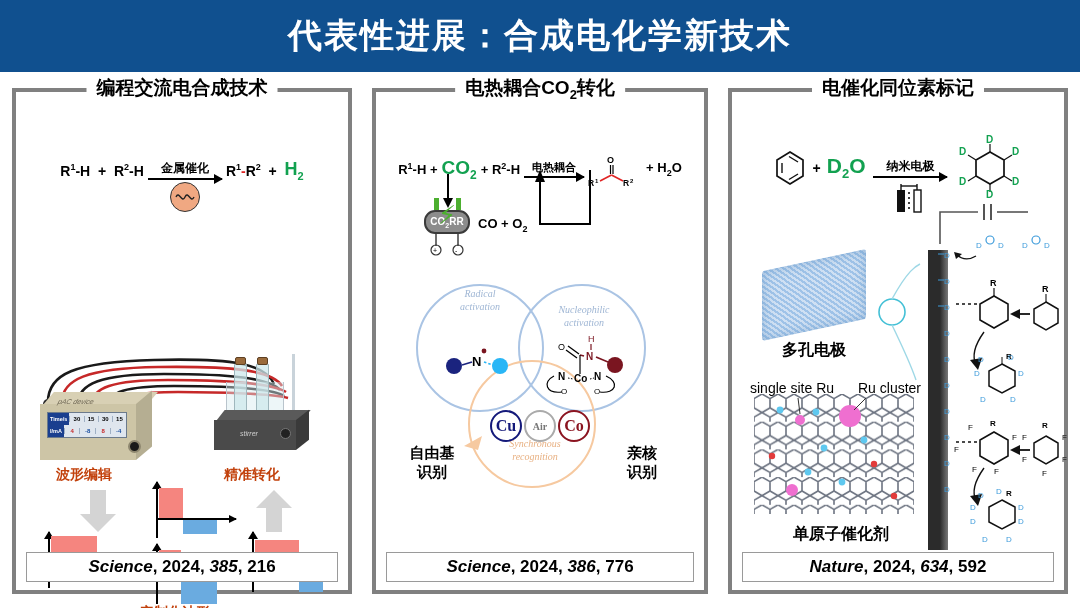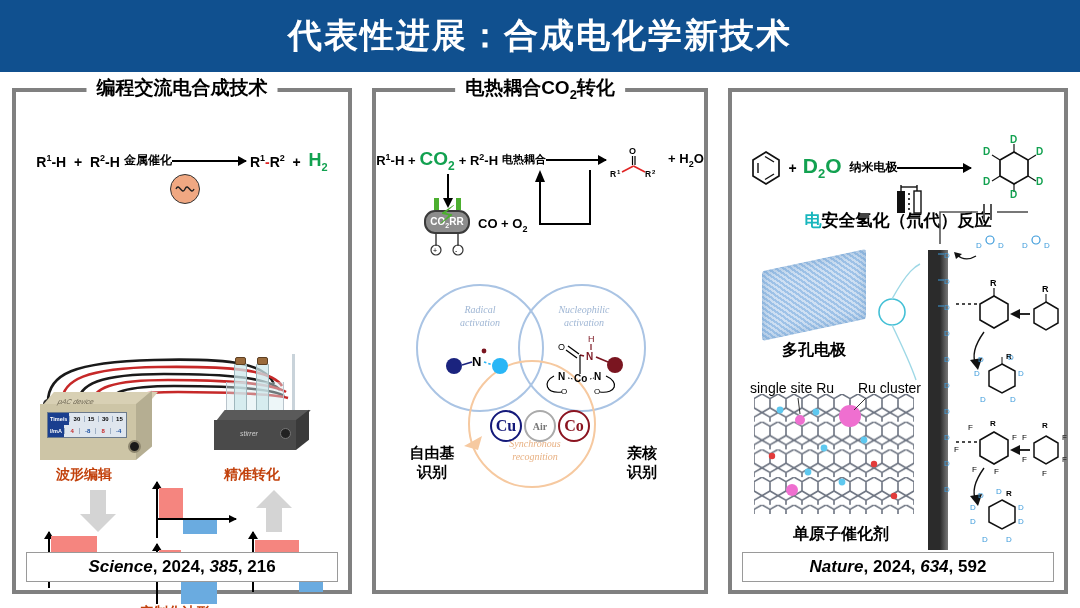--- a/index.html
+++ b/index.html
@@ -47,22 +47,22 @@
     display: flex; align-items: center; justify-content: center;
     font-size: 14px; font-weight: bold; color: #000;
     white-space: nowrap;
   }
   .eq sup { font-size: 9px; vertical-align: super; }
   .eq sub { font-size: 9px; vertical-align: sub; }
   .green { color: #12a150; }
   .redbond { color: #e02424; }
 
   .arrow-grp {
-    display: inline-flex; flex-direction: row;
-    align-items: center; margin: 8px 4px; position: relative; text-align: center;
+    display: inline-flex; flex-direction: column;
+    align-items: center; margin: 16px 4px; position: relative; text-align: center;
   }
   .arrow-lbl { font-size: 12px; font-weight: bold; margin-bottom: 1px; }
   .arrow-line {
     width: 74px; height: 2px; background: #000; position: relative;
   }
   .arrow-line::after {
     content: ""; position: absolute; right: -1px; top: -4px;
     border-left: 9px solid #000;
     border-top: 5px solid transparent;
     border-bottom: 5px solid transparent;
@@ -454,21 +454,21 @@
   <div style="position:absolute; left:102px; top:124px; font-size:13px; font-weight:bold;">CO + O<sub style="font-size:9px">2</sub></div>
 
 
   <div class="venn" style="left:40px; top:192px; width:128px; height:128px;"></div>
   <div class="venn" style="left:142px; top:192px; width:128px; height:128px;"></div>
   <div class="venn venn-orange" style="left:92px; top:268px; width:128px; height:128px;"></div>
   <svg style="position:absolute; left:84px; top:330px;" width="30" height="30">
     <polygon points="4,24 22,14 18,28" fill="#f6c9a0"></polygon>
   </svg>
 
-  <div class="venn-lbl" style="left:58px; top:212px; width:92px;">
+  <div class="venn-lbl" style="left:58px; top:196px; width:92px;">
     <span>Radical</span><br><span>activation</span>
   </div>
   <div class="venn-lbl" style="left:160px; top:212px; width:96px;">
     <span>Nucleophilic</span><br><span>activation</span>
   </div>
   <div class="venn-lbl venn-lbl-orange" style="left:112px; top:346px; width:94px;">
     <span>Synchronous</span><br><span>recognition</span>
   </div>
 
   <svg style="position:absolute; left:68px; top:252px;" width="72" height="34">
@@ -506,23 +506,27 @@
   <div class="metal-badge badge-air" style="left:148px; top:318px;">Air</div>
   <div class="metal-badge badge-co" style="left:182px; top:318px;">Co</div>
 
   <div class="cn-lbl" style="left:20px; top:352px; width:72px;">
     <span>自由基</span><br><span>识别</span>
   </div>
   <div class="cn-lbl" style="left:230px; top:352px; width:72px;">
     <span>亲核</span><br><span>识别</span>
   </div>
 
+  <div class="cite">
+    <i>Science</i><span>, </span><span>2024</span><span>, </span><i>386</i><span>, </span><span>776</span>
+  </div>
 </div>
 
 <div class="panel" id="panel-3">
+  <div class="panel-title">电催化同位素标记</div>
 
   <div class="eq" style="top:46px;">
     <svg width="34" height="38" viewBox="0 0 34 38">
       <polygon points="17,3 30,11 30,27 17,35 4,27 4,11" fill="none" stroke="#111" stroke-width="1.7"></polygon>
       <line x1="9" y1="14" x2="9" y2="24" stroke="#111" stroke-width="1.4"></line>
       <line x1="16" y1="7.5" x2="25" y2="13" stroke="#111" stroke-width="1.4"></line>
       <line x1="16" y1="30.5" x2="25" y2="25" stroke="#111" stroke-width="1.4"></line>
     </svg>
     <span style="margin:0 6px;">+</span>
     <span class="green" style="font-size:21px;">D<sub style="font-size:13px">2</sub>O</span>
@@ -550,23 +554,20 @@
       <line x1="19" y1="22" x2="11" y2="17" stroke="#111" stroke-width="1.2"></line>
       <text class="d-green" x="29" y="5">D</text>
         <text class="d-green" x="55" y="17">D</text>
       <text class="d-green" x="55" y="47">D</text>
         <text class="d-green" x="29" y="60">D</text>
       <text class="d-green" x="2" y="47">D</text>
         <text class="d-green" x="2" y="17">D</text>
     </svg>
   </div>
 
-  <div class="subhead" style="top:118px;">
-    <span class="teal">电</span><span>安全氢化（氘代）反应</span>
-  </div>
 
   <div class="foam" style="left:30px; top:168px; width:104px; height:70px; transform:skewY(-12deg);"></div>
   <div class="cn-bold" style="left:22px; top:248px; width:120px;">多孔电极</div>
 
   <svg style="position:absolute; left:126px; top:172px;" width="64" height="118">
     <circle cx="34" cy="48" r="13" fill="none" stroke="#44c0d6" stroke-width="1.6"></circle>
     <path d="M34 35 C50 6, 58 2, 62 0" stroke="#9ed8e6" stroke-width="1.4" fill="none"></path>
     <path d="M34 61 C48 90, 54 104, 58 116" stroke="#9ed8e6" stroke-width="1.4" fill="none"></path>
   </svg>
 

